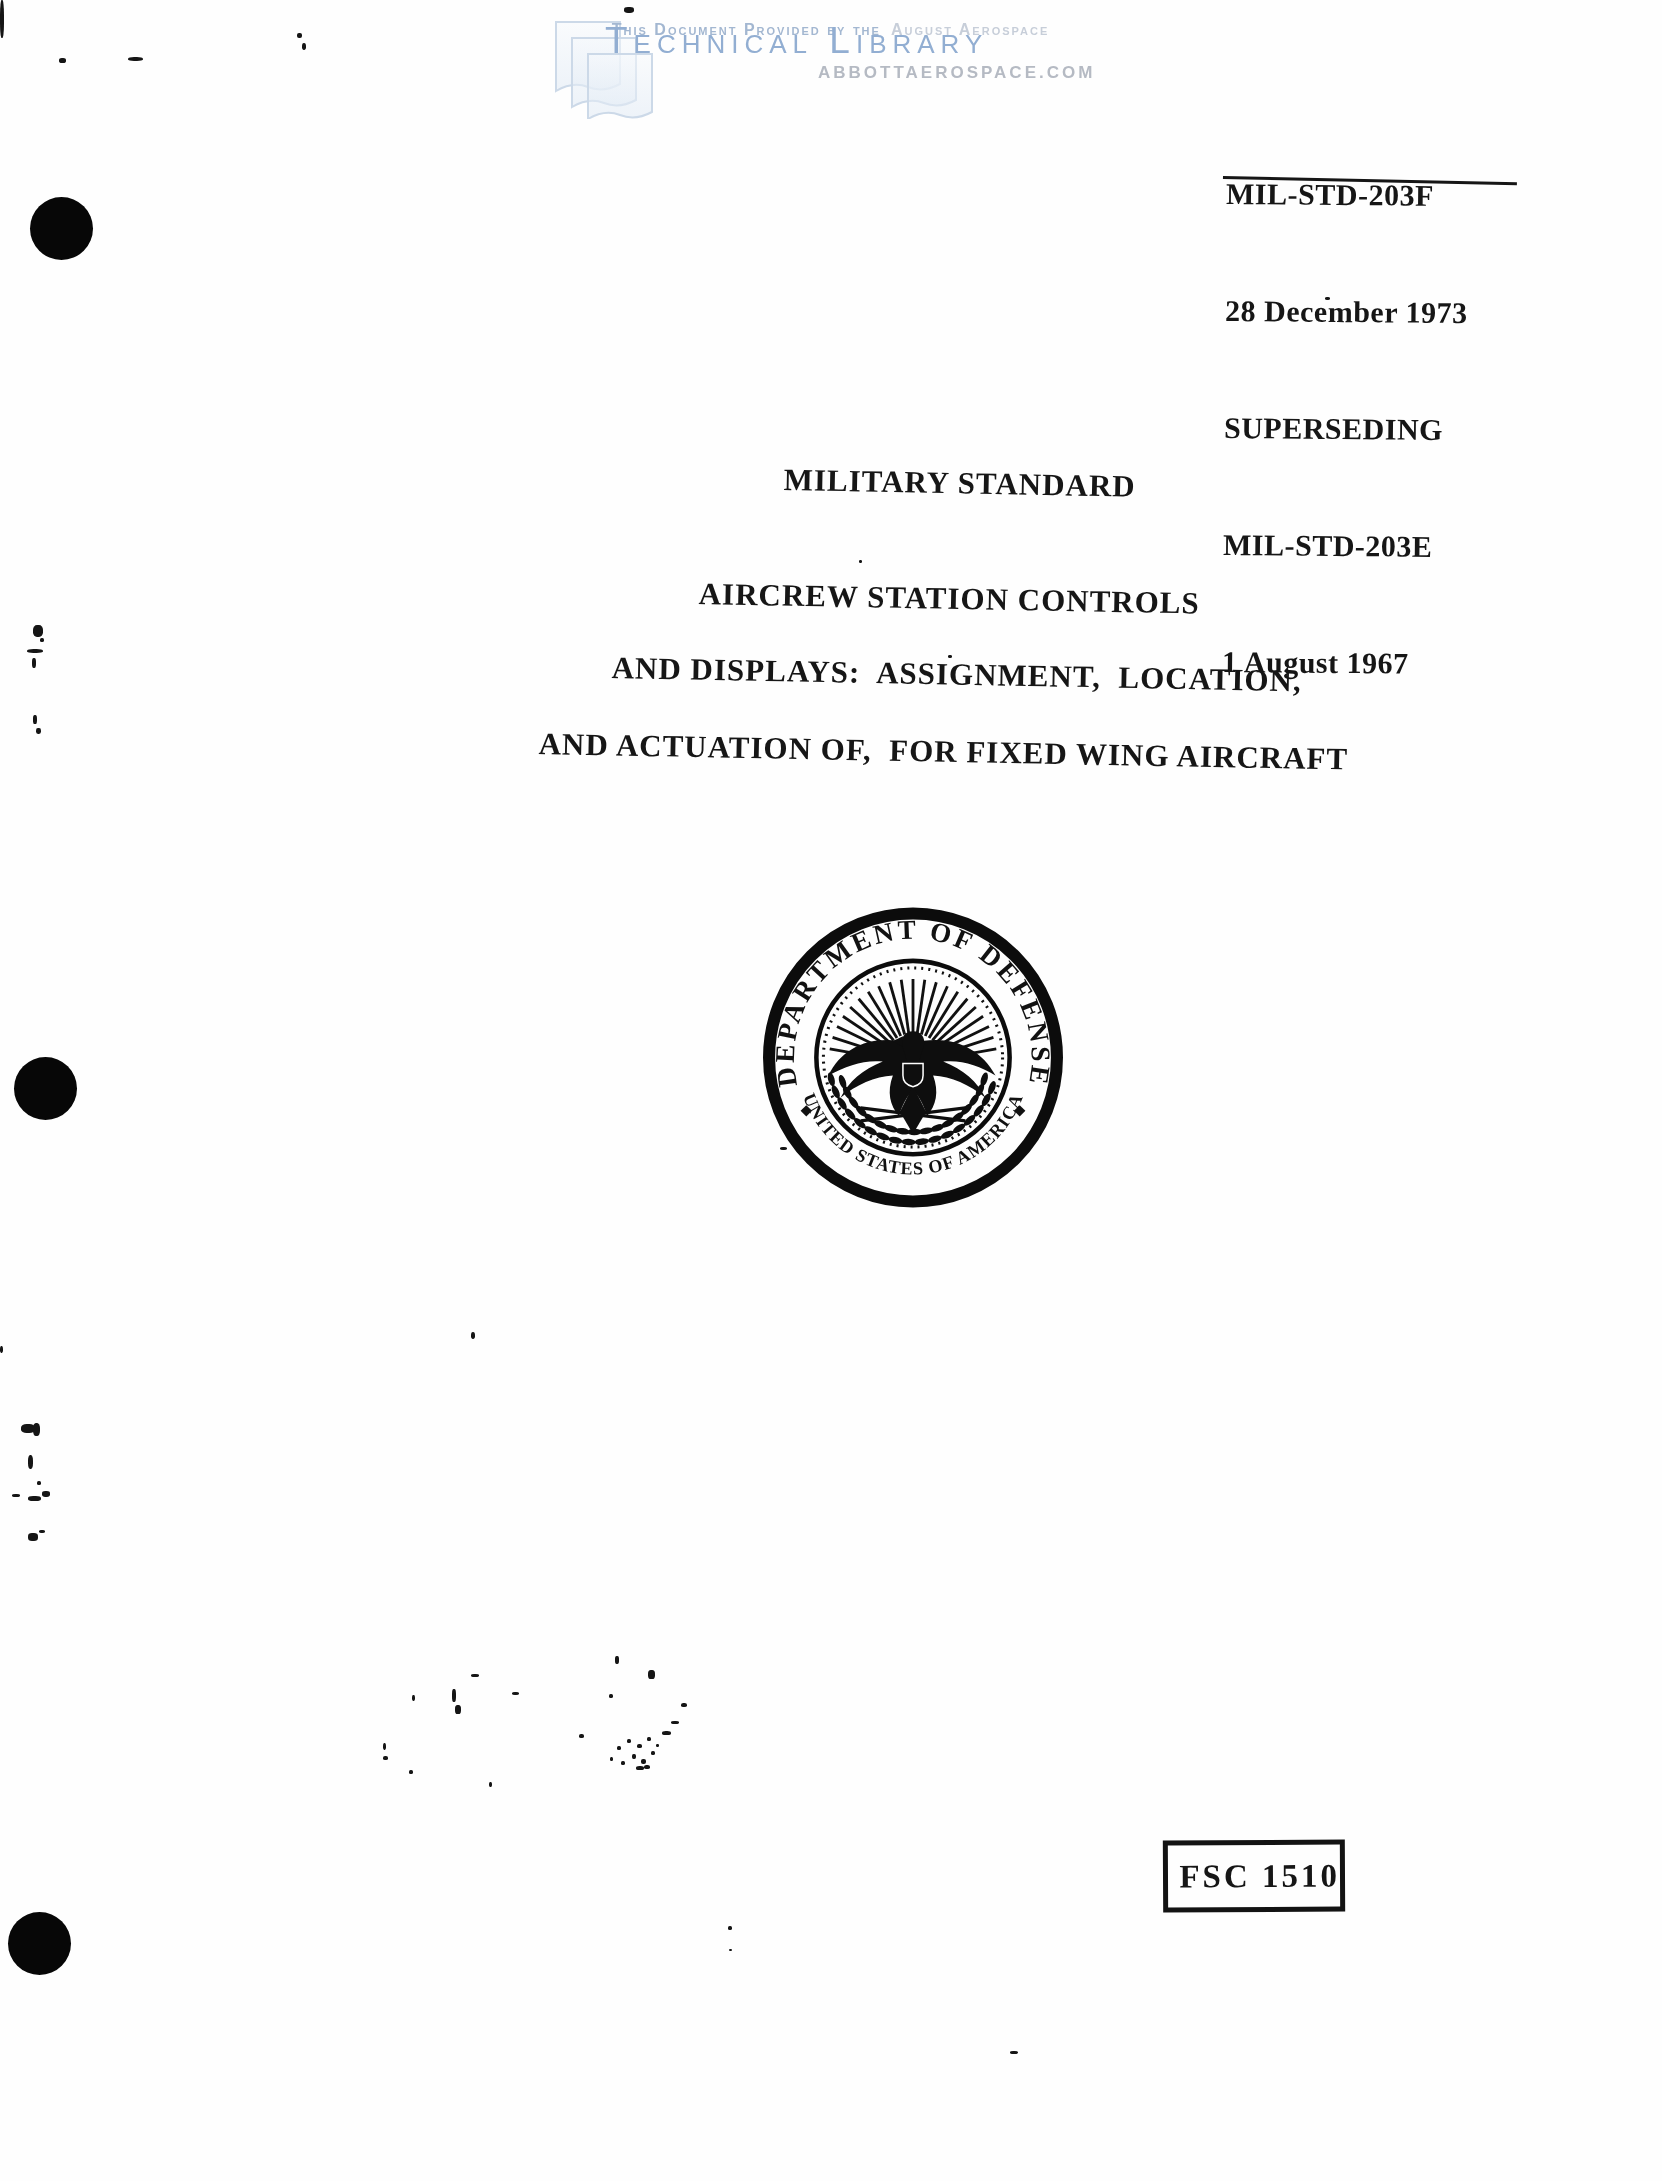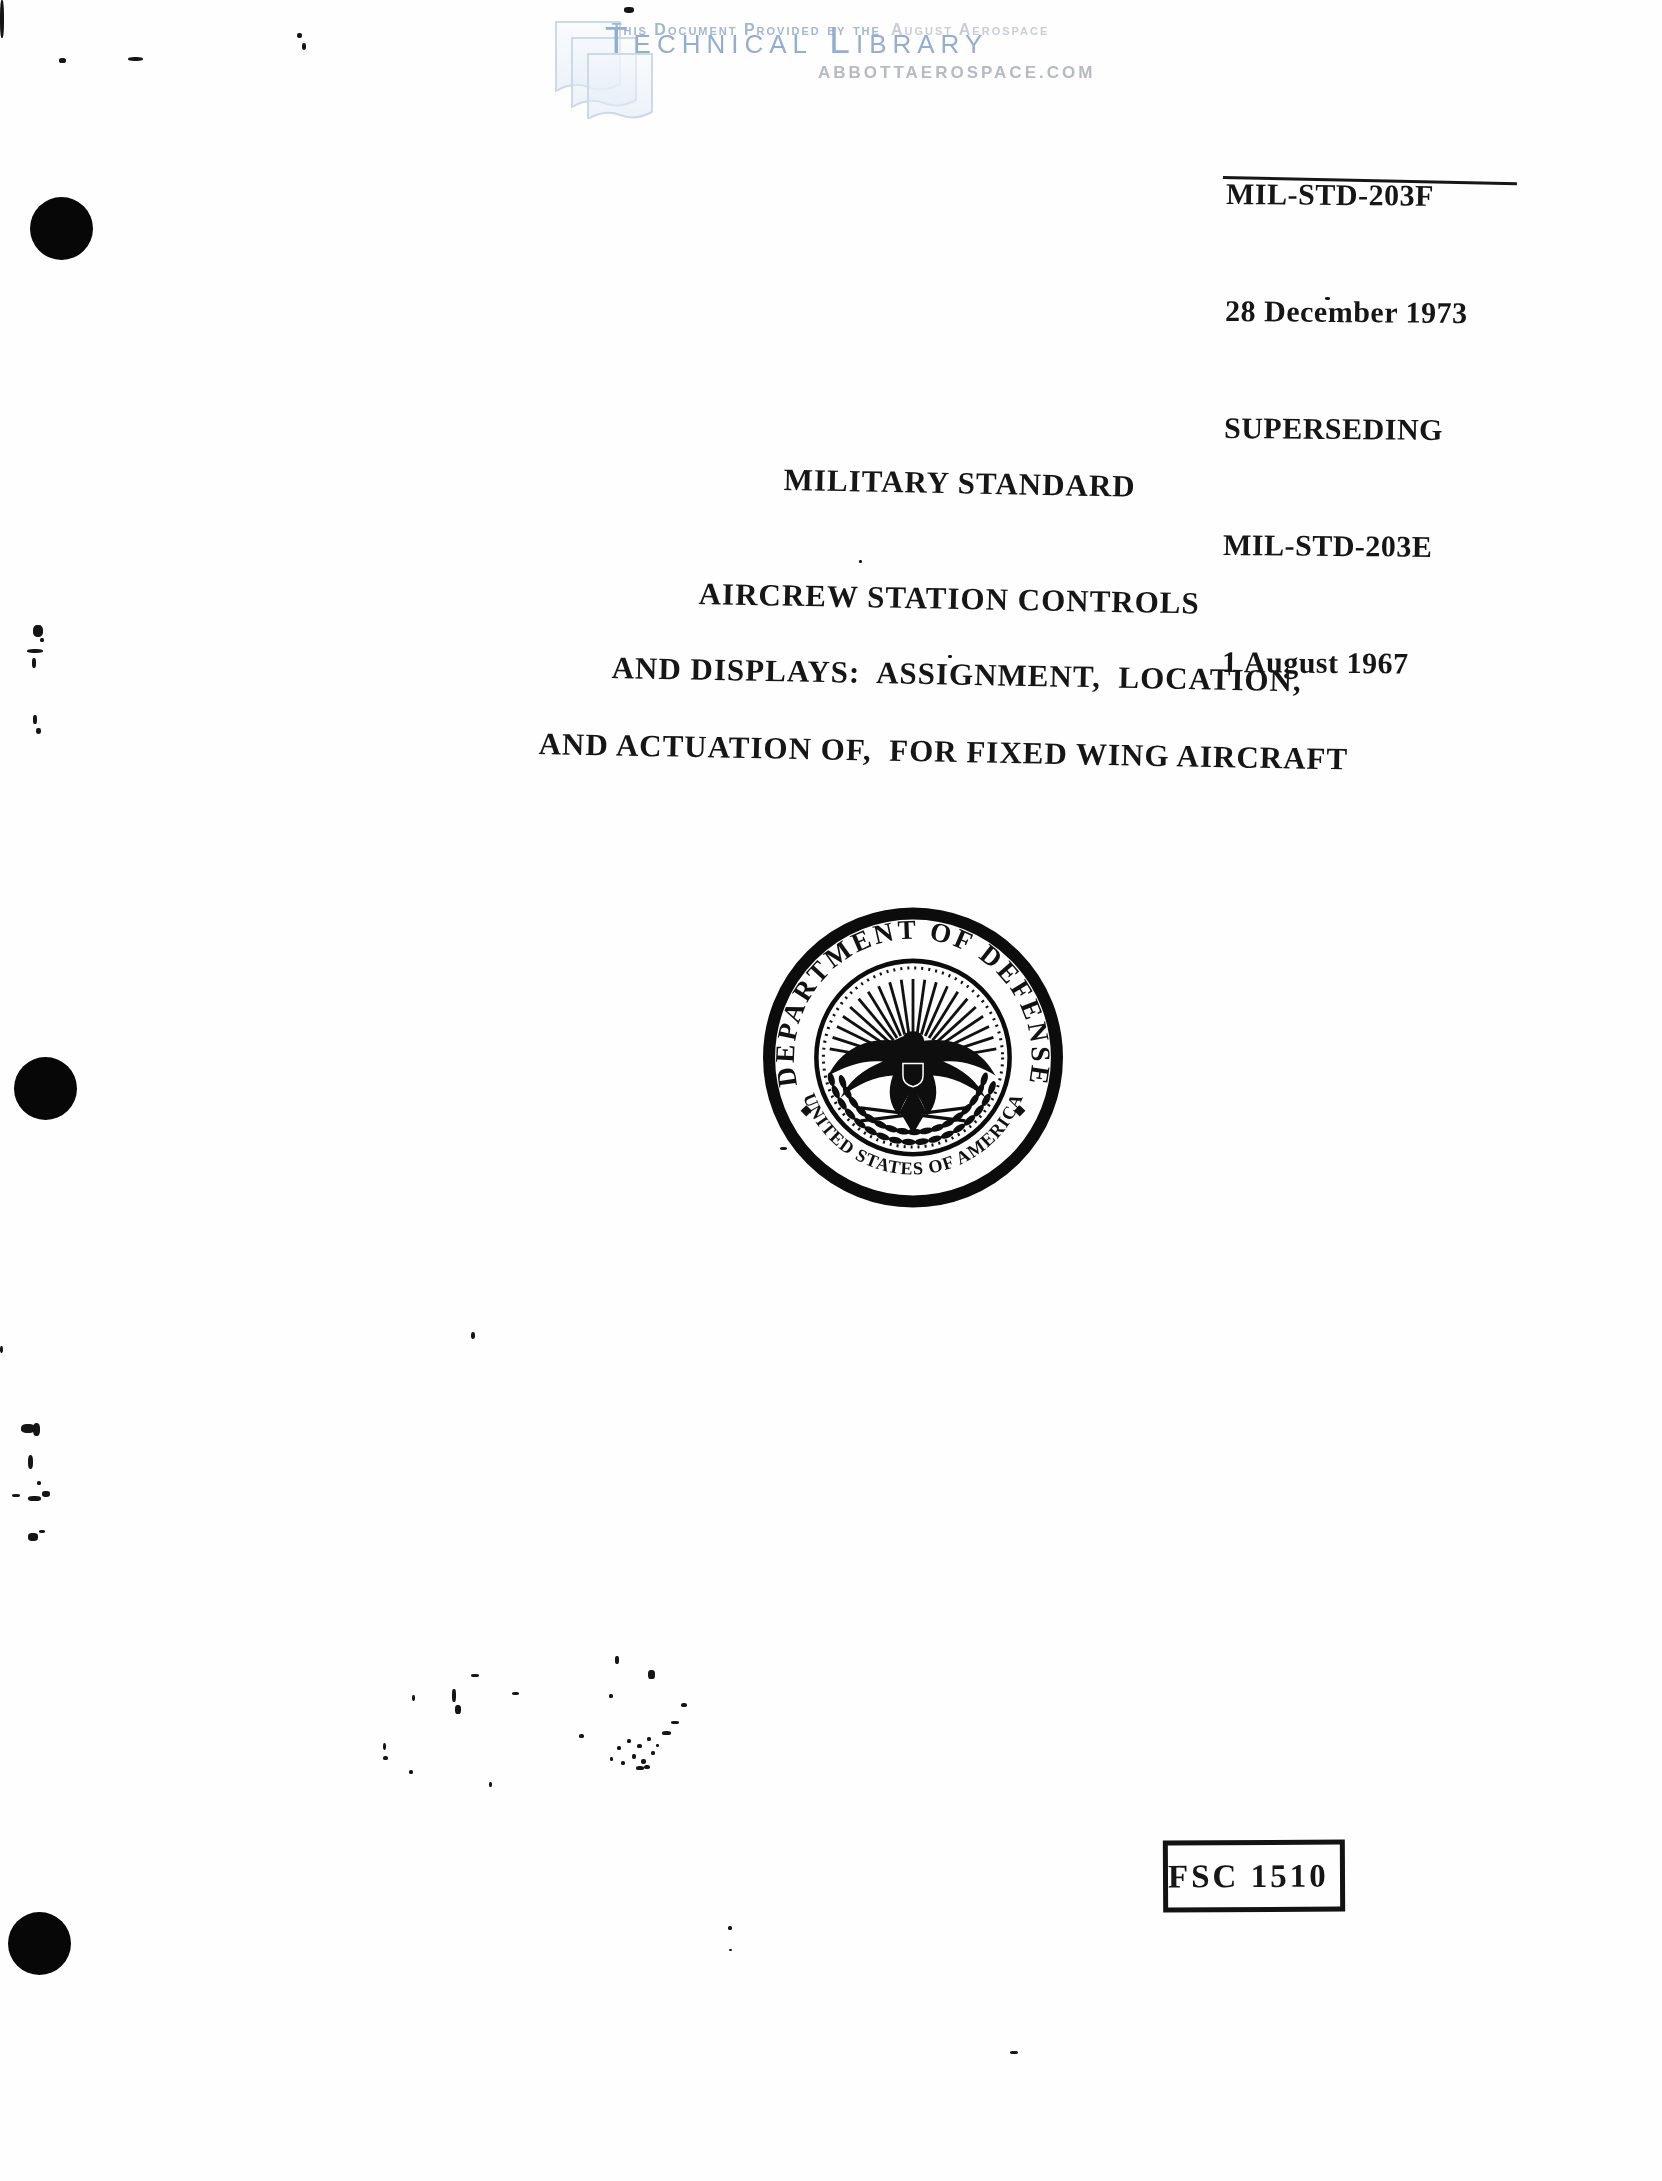--- a/index.html
+++ b/index.html
@@ -53,21 +53,21 @@
   .t2{left:699px;top:576px;}
   .t3{left:612px;top:650px;}
   .t4{left:539px;top:726px;}
   
   .seal{position:absolute;left:762px;top:905px;}
   .seal text{font-family:"Liberation Serif", serif;font-weight:bold;fill:#111;}
   
   .fsc-box{
     position:absolute;left:1163px;top:1840px;width:172px;height:62px;
     border:5px solid #131313;
-    display:flex;align-items:center;justify-content:flex-start;
+    display:flex;align-items:center;justify-content:flex-end;
     font-size:33px;font-weight:bold;letter-spacing:3px;white-space:pre;
     transform:rotate(-0.3deg);
   }
   
   .hole{position:absolute;width:63px;height:63px;border-radius:50%;background:#070707;}
   .h1{left:30px;top:197px;}
   .h2{left:14px;top:1057px;}
   .h3{left:8px;top:1912px;}
   
   .speck{position:absolute;background:#151515;border-radius:40%;}

